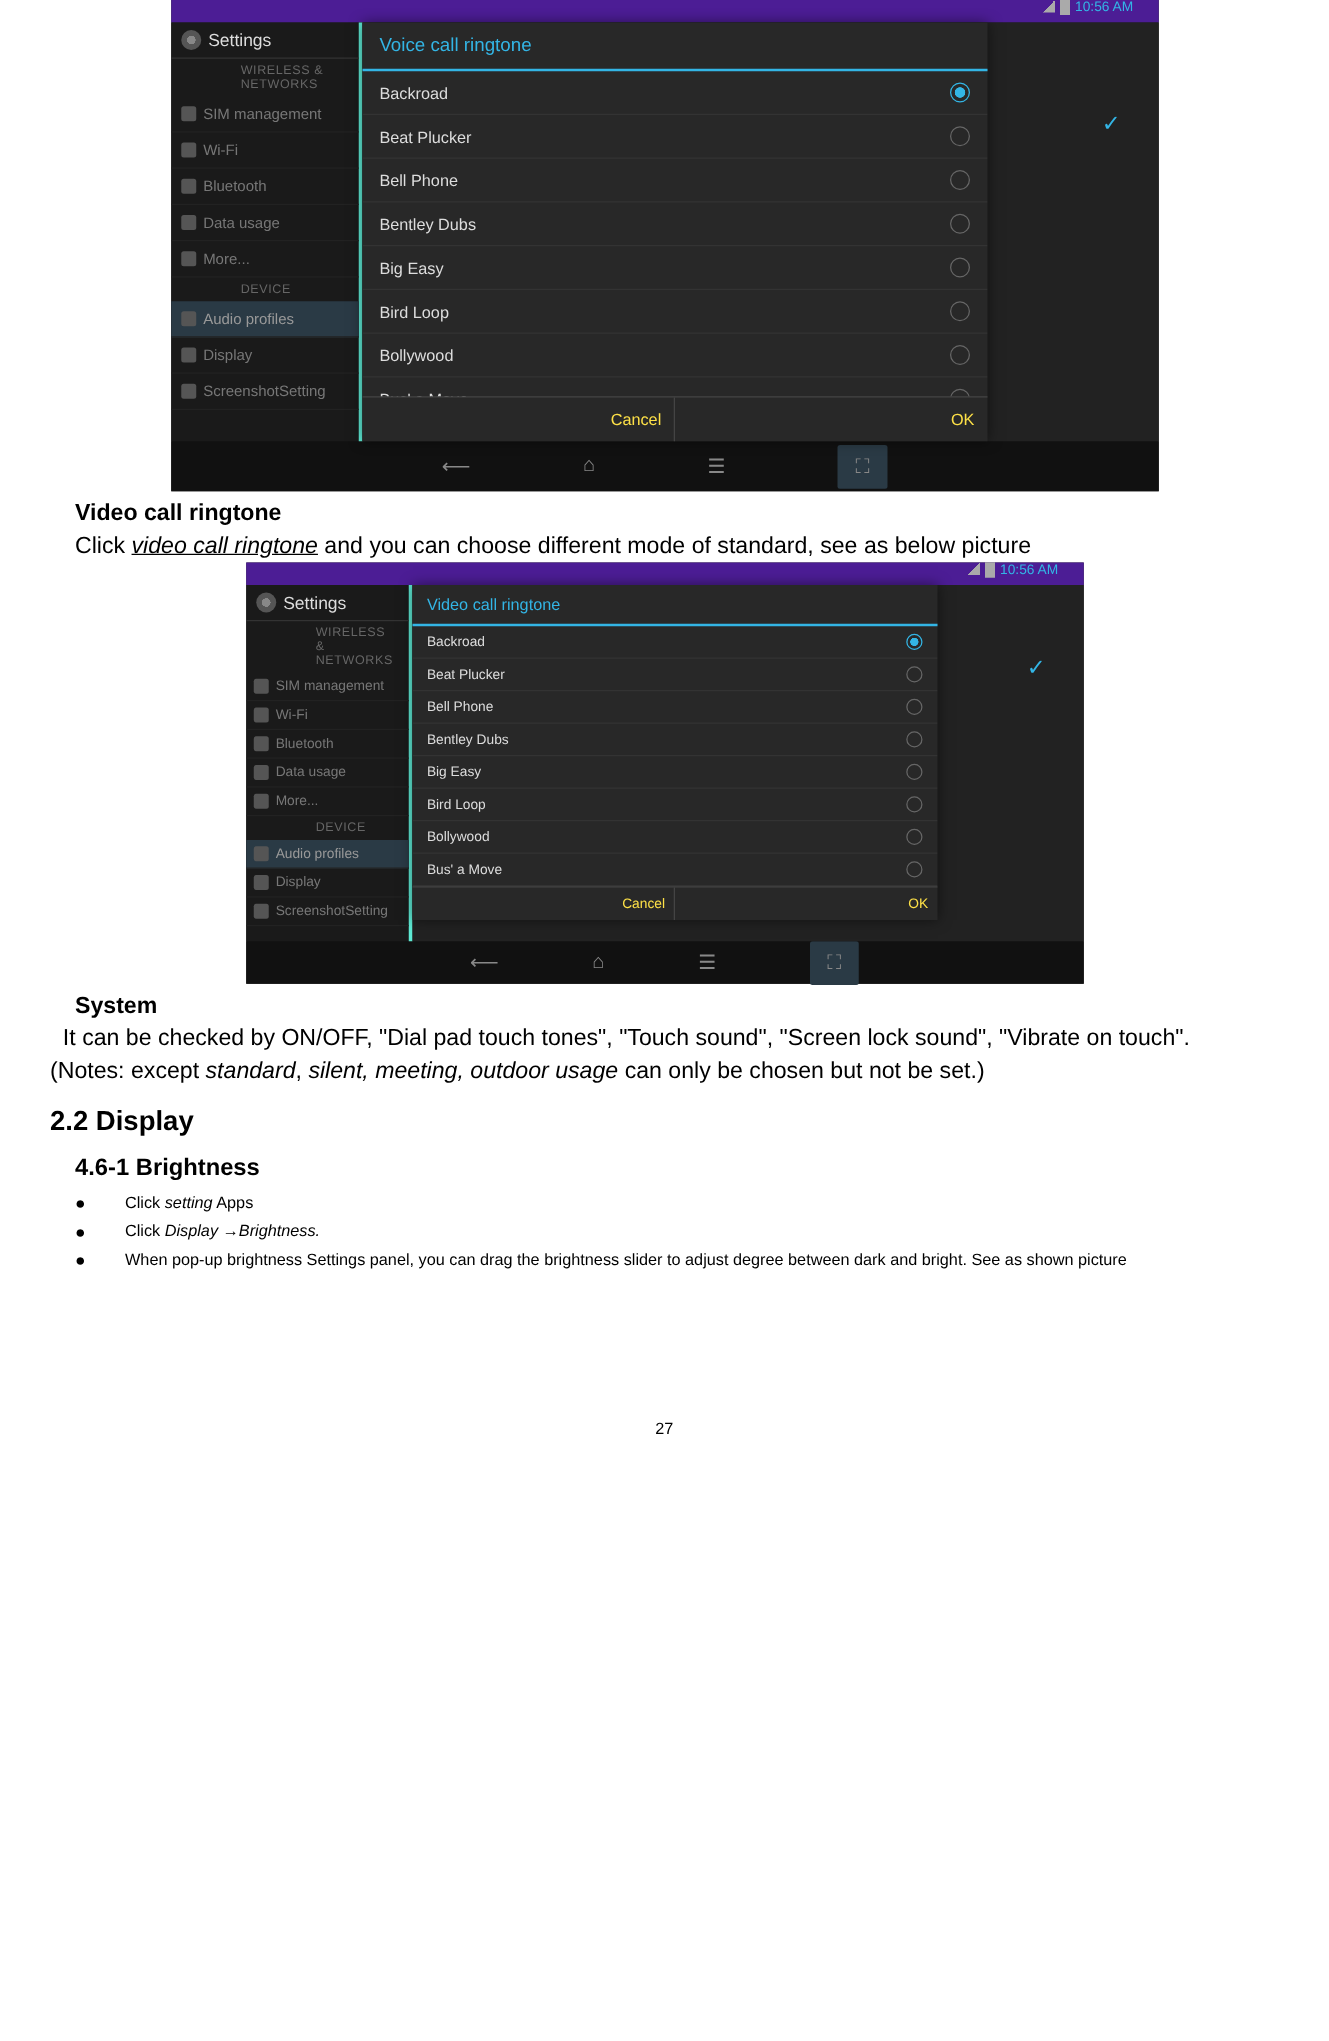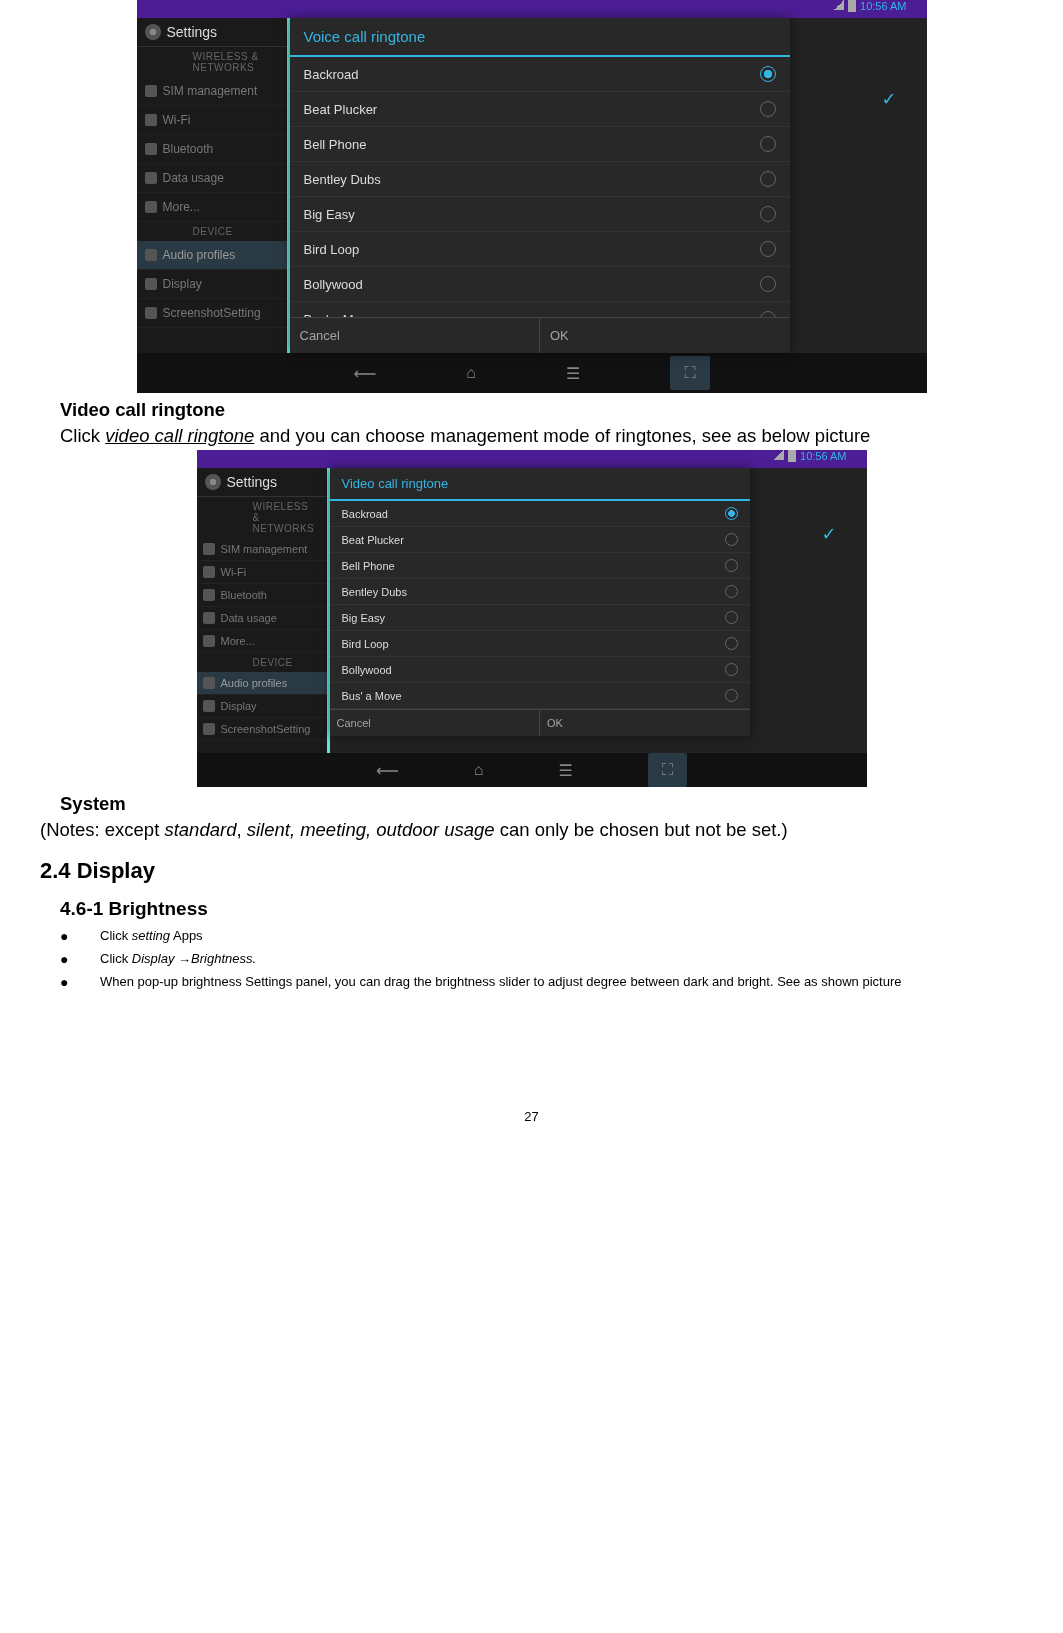--- a/index.html
+++ b/index.html
@@ -148,23 +148,23 @@
   .radio.selected {
     background: radial-gradient(circle, #33b5e5 40%, transparent 45%);
     border-color: #33b5e5;
   }
   .dialog-buttons {
     display: flex;
     border-top: 1px solid #444;
   }
   .dialog-btn {
     flex: 1;
-    text-align: left;
+    text-align: right;
     padding: 10px;
-    color: #a3a3a3;
+    color: #fde047;
     font-size: 13px;
     border-right: 1px solid #444;
   }
   .dialog-btn:last-child { border-right: none; }
   .navbar {
     height: 40px;
     background: #111;
     display: flex;
     align-items: center;
     justify-content: center;
@@ -331,21 +331,21 @@
       <span class="nav-btn">⟵</span>
       <span class="nav-btn">⌂</span>
       <span class="nav-btn">☰</span>
       <span class="nav-btn active">⛶</span>
     </div>
   </div>
 
   <div class="doc-text indent-left">
     <div class="bold para">Video call ringtone</div>
     <div class="para">
-      <span>Click </span><span class="italic underline">video call ringtone</span><span> and you can choose management mode of ringtones, see as below picture</span>
+      <span>Click </span><span class="italic underline">video call ringtone</span><span> and you can choose different mode of standard, see as below picture</span>
     </div>
   </div>
 
   <div class="screenshot" style="width:670px;">
     <div class="statusbar">
       <span class="signal"></span>
       <span class="batt"></span>
       <span>10:56 AM</span>
     </div>
     <div class="app-body" style="height:285px;">
@@ -442,25 +442,26 @@
       <span class="nav-btn">⟵</span>
       <span class="nav-btn">⌂</span>
       <span class="nav-btn">☰</span>
       <span class="nav-btn active">⛶</span>
     </div>
   </div>
 
   <div class="doc-text indent-left">
     <div class="bold para">System</div>
   </div>
+  <div class="doc-text justify para" style="white-space:pre-wrap;">  It can be checked by ON/OFF, "Dial pad touch tones", "Touch sound", "Screen lock sound", "Vibrate on touch".</div>
   <div class="doc-text para">
     <span>  (Notes: except </span><span class="italic">standard</span><span>, </span><span class="italic">silent, meeting, outdoor usage</span><span> can only be chosen but not be set.)</span>
   </div>
 
-  <h2 class="section">2.4 Display</h2>
+  <h2 class="section">2.2 Display</h2>
   <h3 class="subsection">4.6-1 Brightness</h3>
 
   <ul class="bullets">
     <li>
       <span>Click   </span><span class="italic">setting</span><span> Apps</span>
     </li>
     <li>
       <span>Click </span><span class="italic">Display</span><span class="italic"> →</span><span class="italic">Brightness.</span>
     </li>
   </ul>

